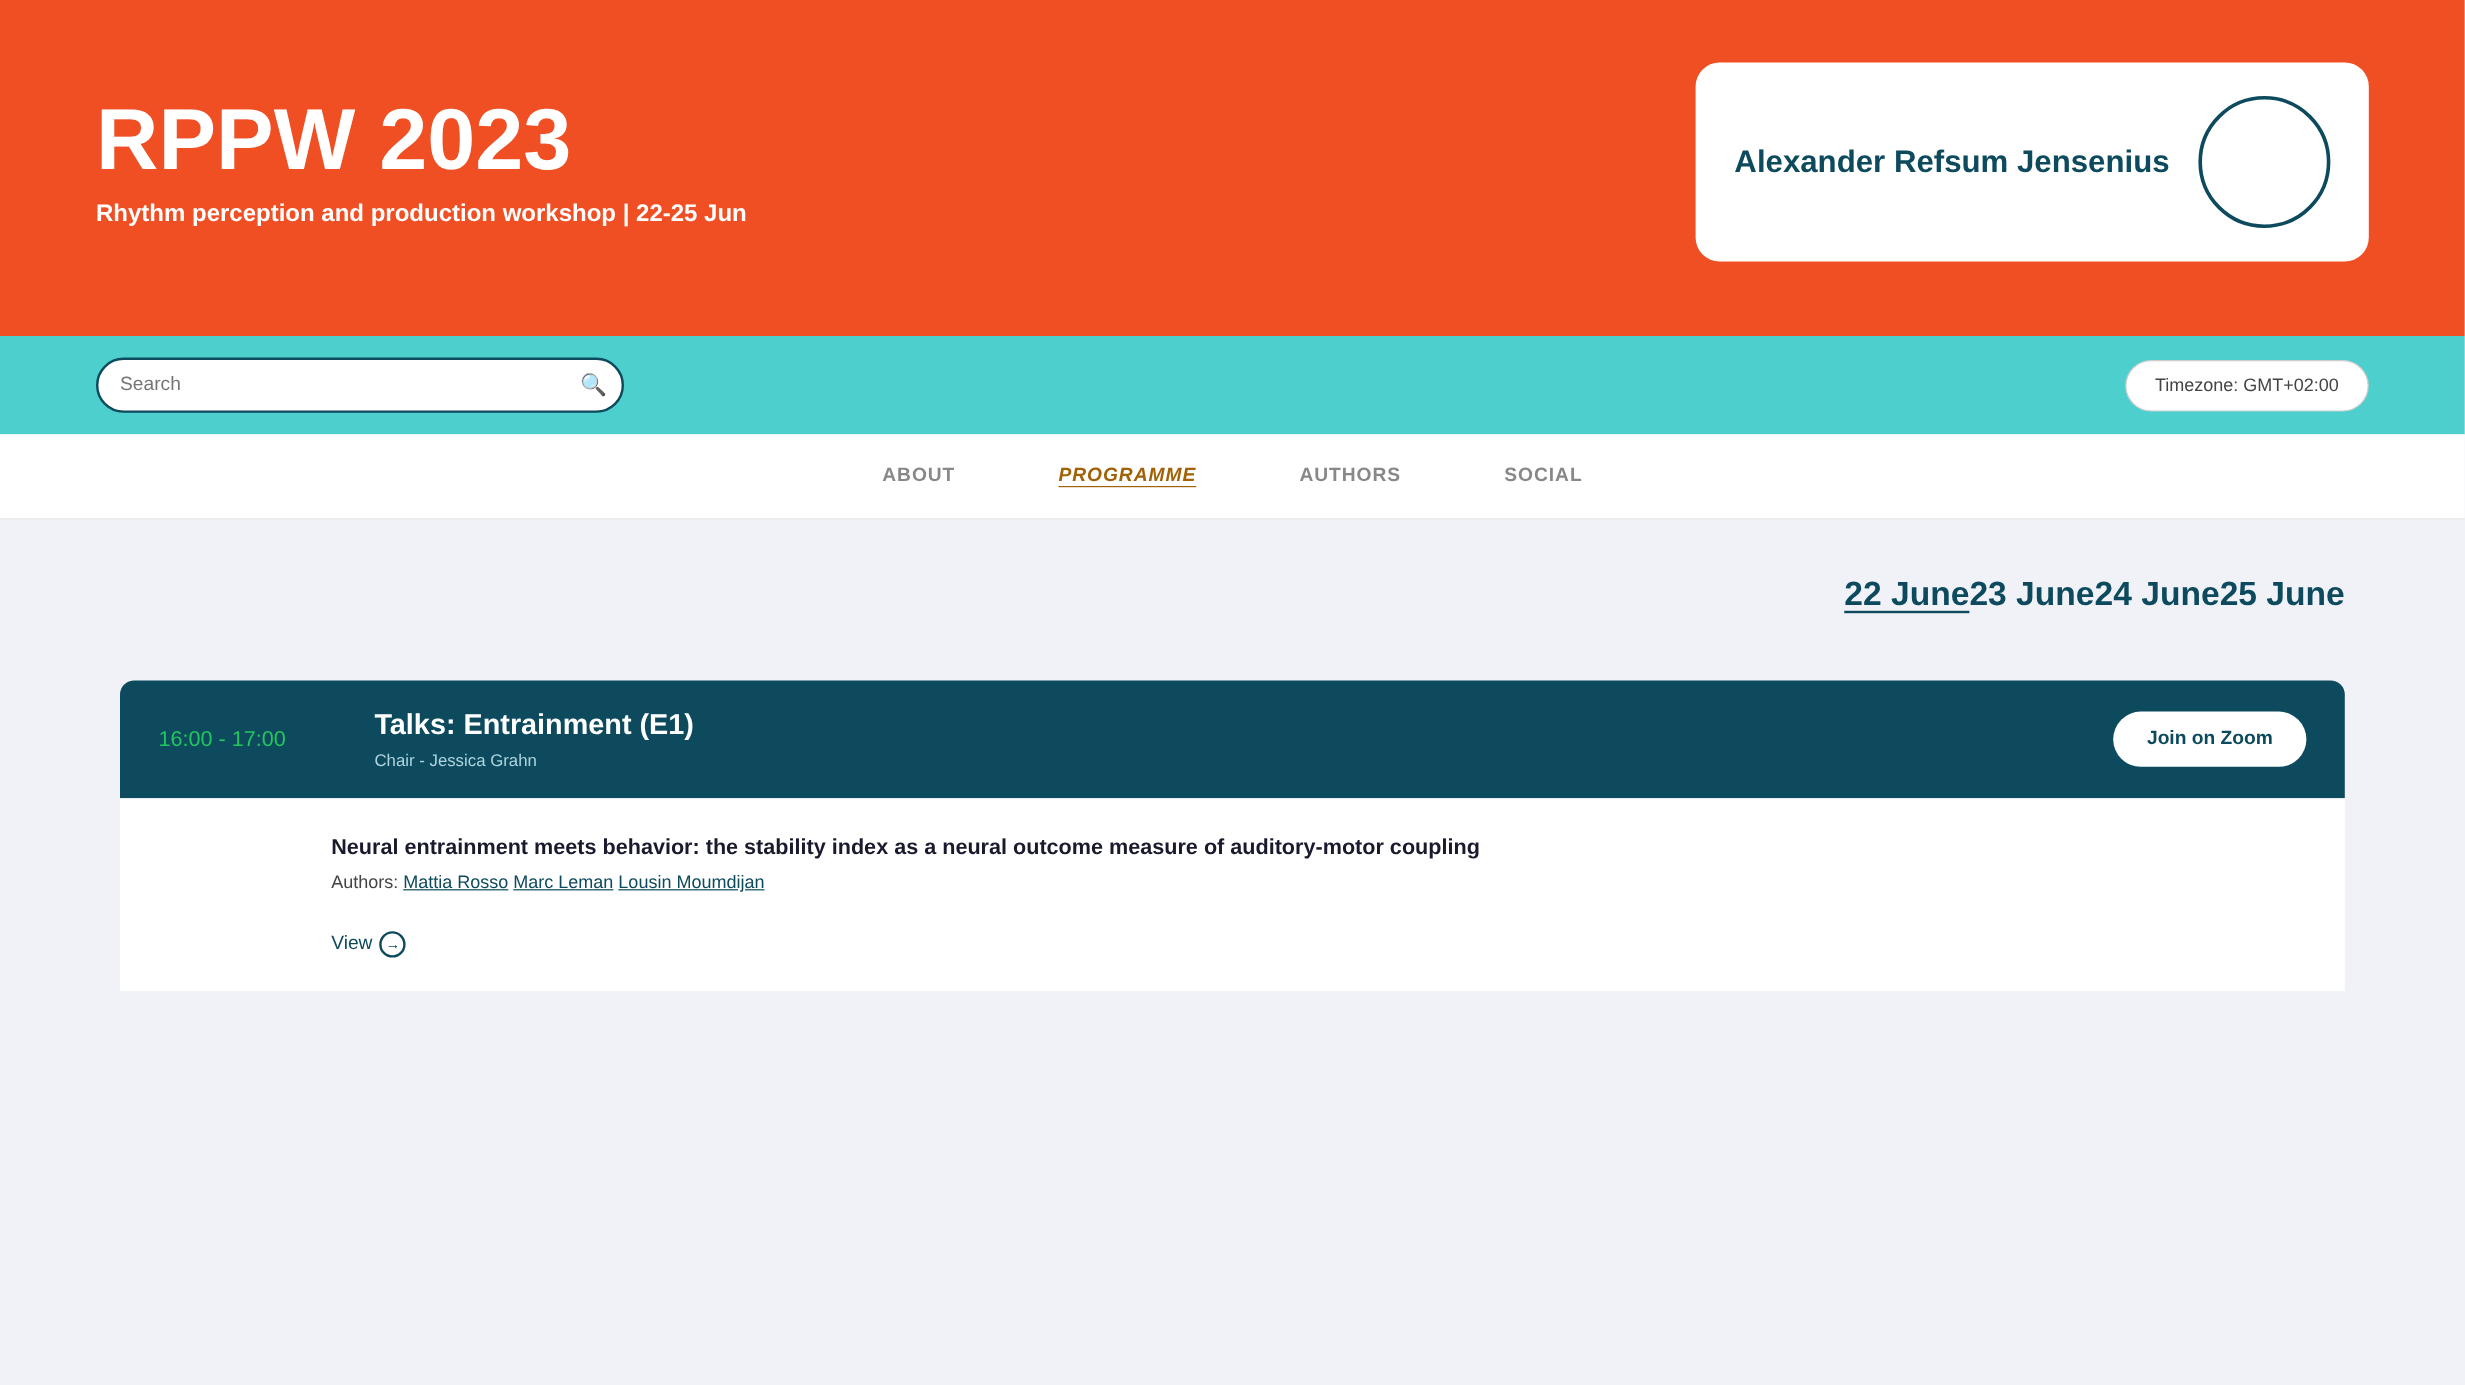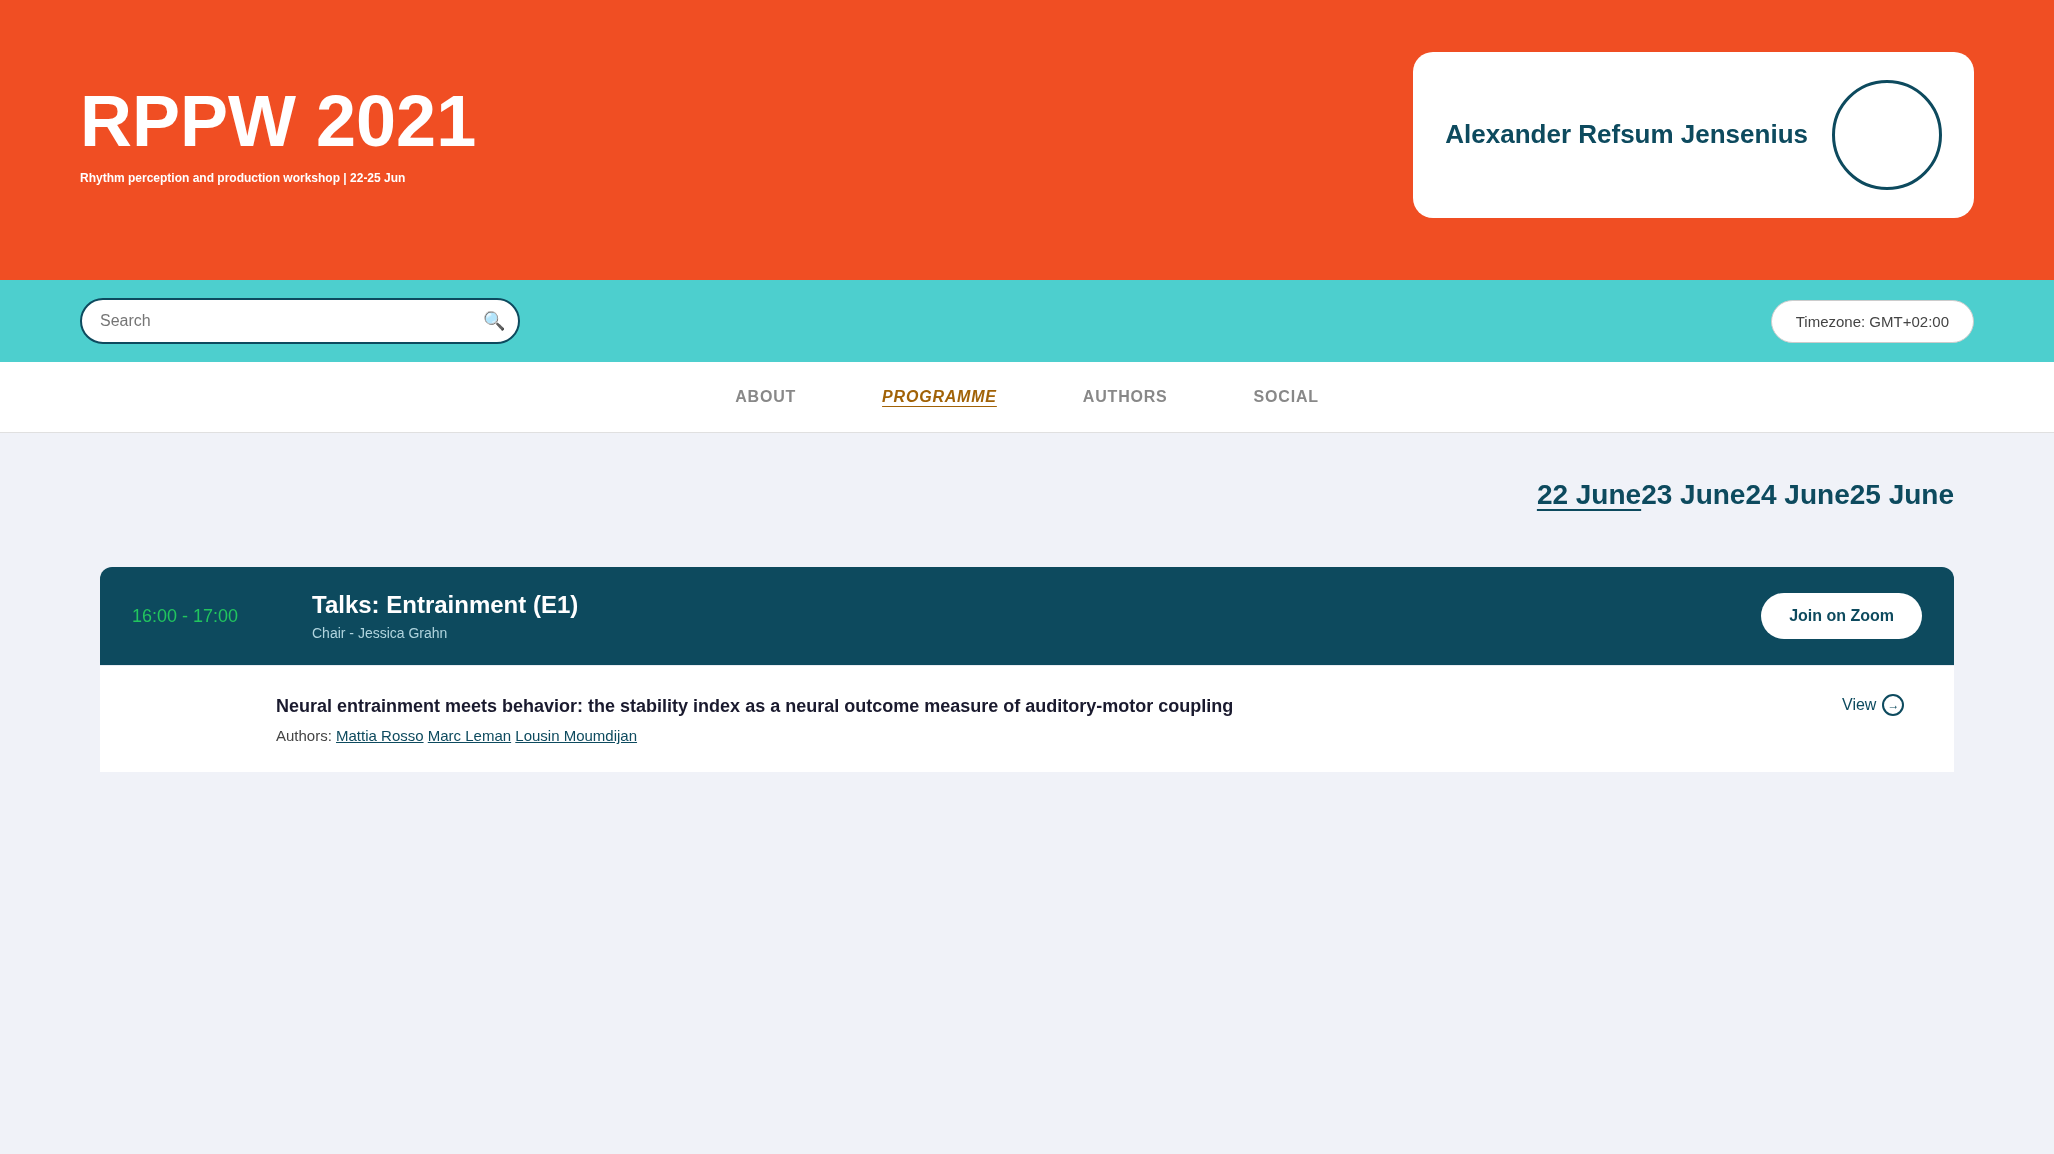--- a/index.html
+++ b/index.html
@@ -16,21 +16,21 @@
     }
     .header-left {}
     .site-title {
       font-size: 72px;
       font-weight: 900;
       color: white;
       line-height: 1;
       margin-bottom: 14px;
     }
     .site-subtitle {
-      font-size: 12px;
+      font-size: 20px;
       font-weight: 700;
       color: white;
     }
 
     
     .profile-card {
       background: white;
       border-radius: 20px;
       padding: 28px 32px;
       display: flex;
@@ -181,21 +181,22 @@
     }
 
     
     .paper-item {
       background: white;
       padding: 28px 32px 28px 176px;
       border-top: 1px solid #e8ecf2;
       display: flex;
       align-items: flex-start;
       justify-content: space-between;
-      gap: 16px;
+      gap: 32px;
+      flex-direction: column;
     }
     .paper-content { flex: 1; }
     .paper-title {
       font-size: 18px;
       font-weight: 800;
       color: #1a1a2e;
       margin-bottom: 8px;
       line-height: 1.4;
     }
     .paper-authors {
@@ -228,21 +229,21 @@
       border: 2px solid #0d4a5e;
       border-radius: 50%;
       font-size: 12px;
     }
   </style>
 </head>
 <body>
 
 <div class="header">
   <div class="header-left">
-    <div class="site-title">RPPW 2021</div>
+    <div class="site-title">RPPW 2023</div>
     <div class="site-subtitle">Rhythm perception and production workshop | 22-25 Jun</div>
   </div>
   <div class="profile-card">
     <div class="profile-name">Alexander Refsum Jensenius</div>
     <div class="profile-avatar"></div>
   </div>
 </div>
 
 <div class="search-bar">
   <div class="search-input-wrapper">

